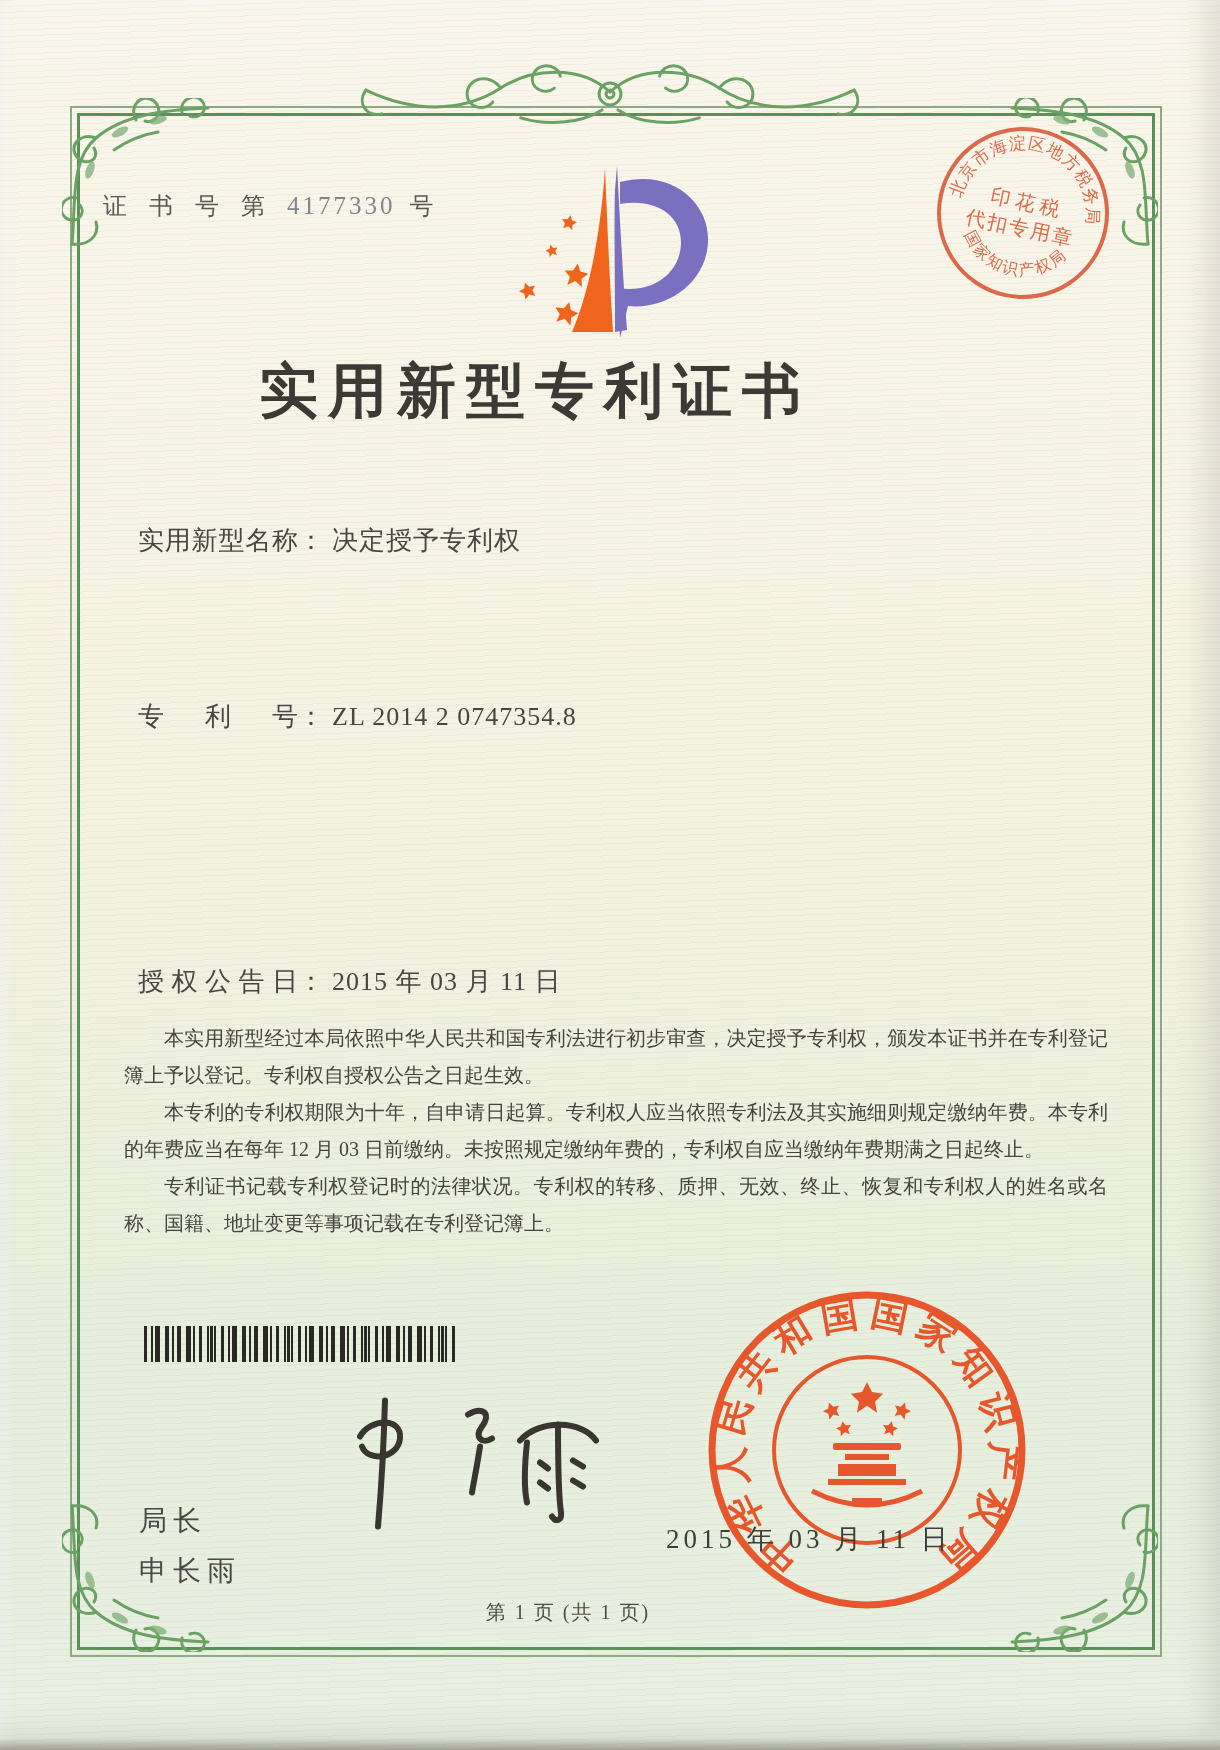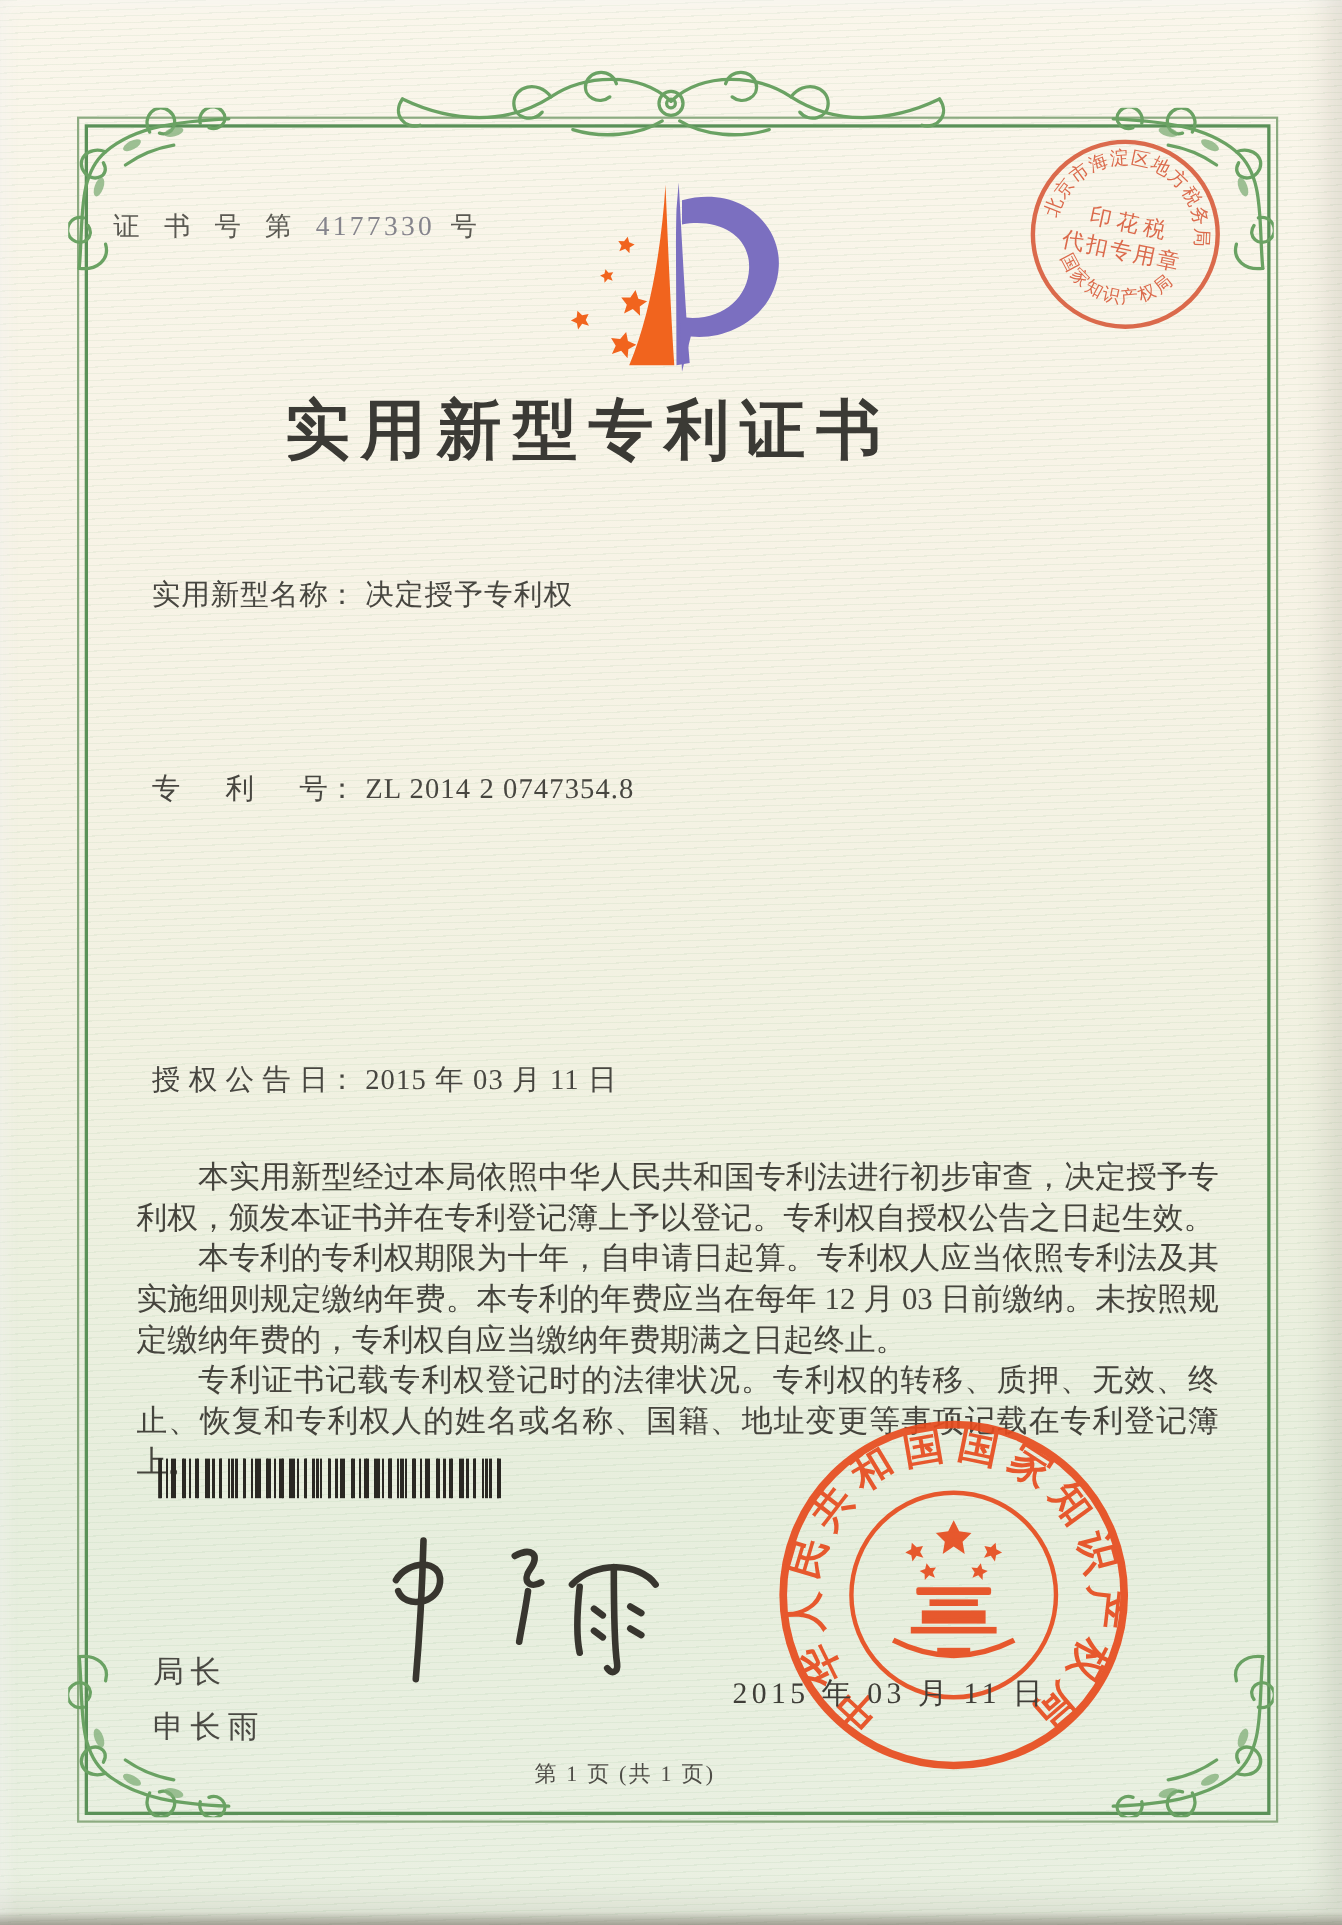--- a/index.html
+++ b/index.html
@@ -26,21 +26,21 @@
 
   .logo{position:absolute;left:468px;top:160px;width:260px;height:185px;}
 
   .title{position:absolute;left:55px;top:352px;width:960px;text-align:center;
     font-size:59px;font-weight:600;color:#3b3a35;letter-spacing:10px;}
 
   .field{position:absolute;left:138px;font-size:26px;color:#474640;white-space:nowrap;}
   .flabel{display:inline-block;width:160px;text-align:justify;text-align-last:justify;}
   .fvalue{margin-left:8px;letter-spacing:1px;}
 
-  .paras{position:absolute;left:124px;top:1052px;width:984px;font-size:28px;
+  .paras{position:absolute;left:124px;top:1020px;width:984px;font-size:20px;
     line-height:37px;color:#45443d;text-align:justify;}
   .paras p{margin:0;text-indent:2em;}
 
   .barcode{position:absolute;left:144px;top:1326px;width:312px;height:36px;
     background:
       repeating-linear-gradient(90deg,#2a2823 0 2px,rgba(0,0,0,0) 2px 7px),
       repeating-linear-gradient(90deg,#2a2823 0 3px,rgba(0,0,0,0) 3px 11px);}
 
   .director{position:absolute;left:139px;top:1496px;font-size:28px;color:#4a4943;
     line-height:50px;letter-spacing:6px;}

